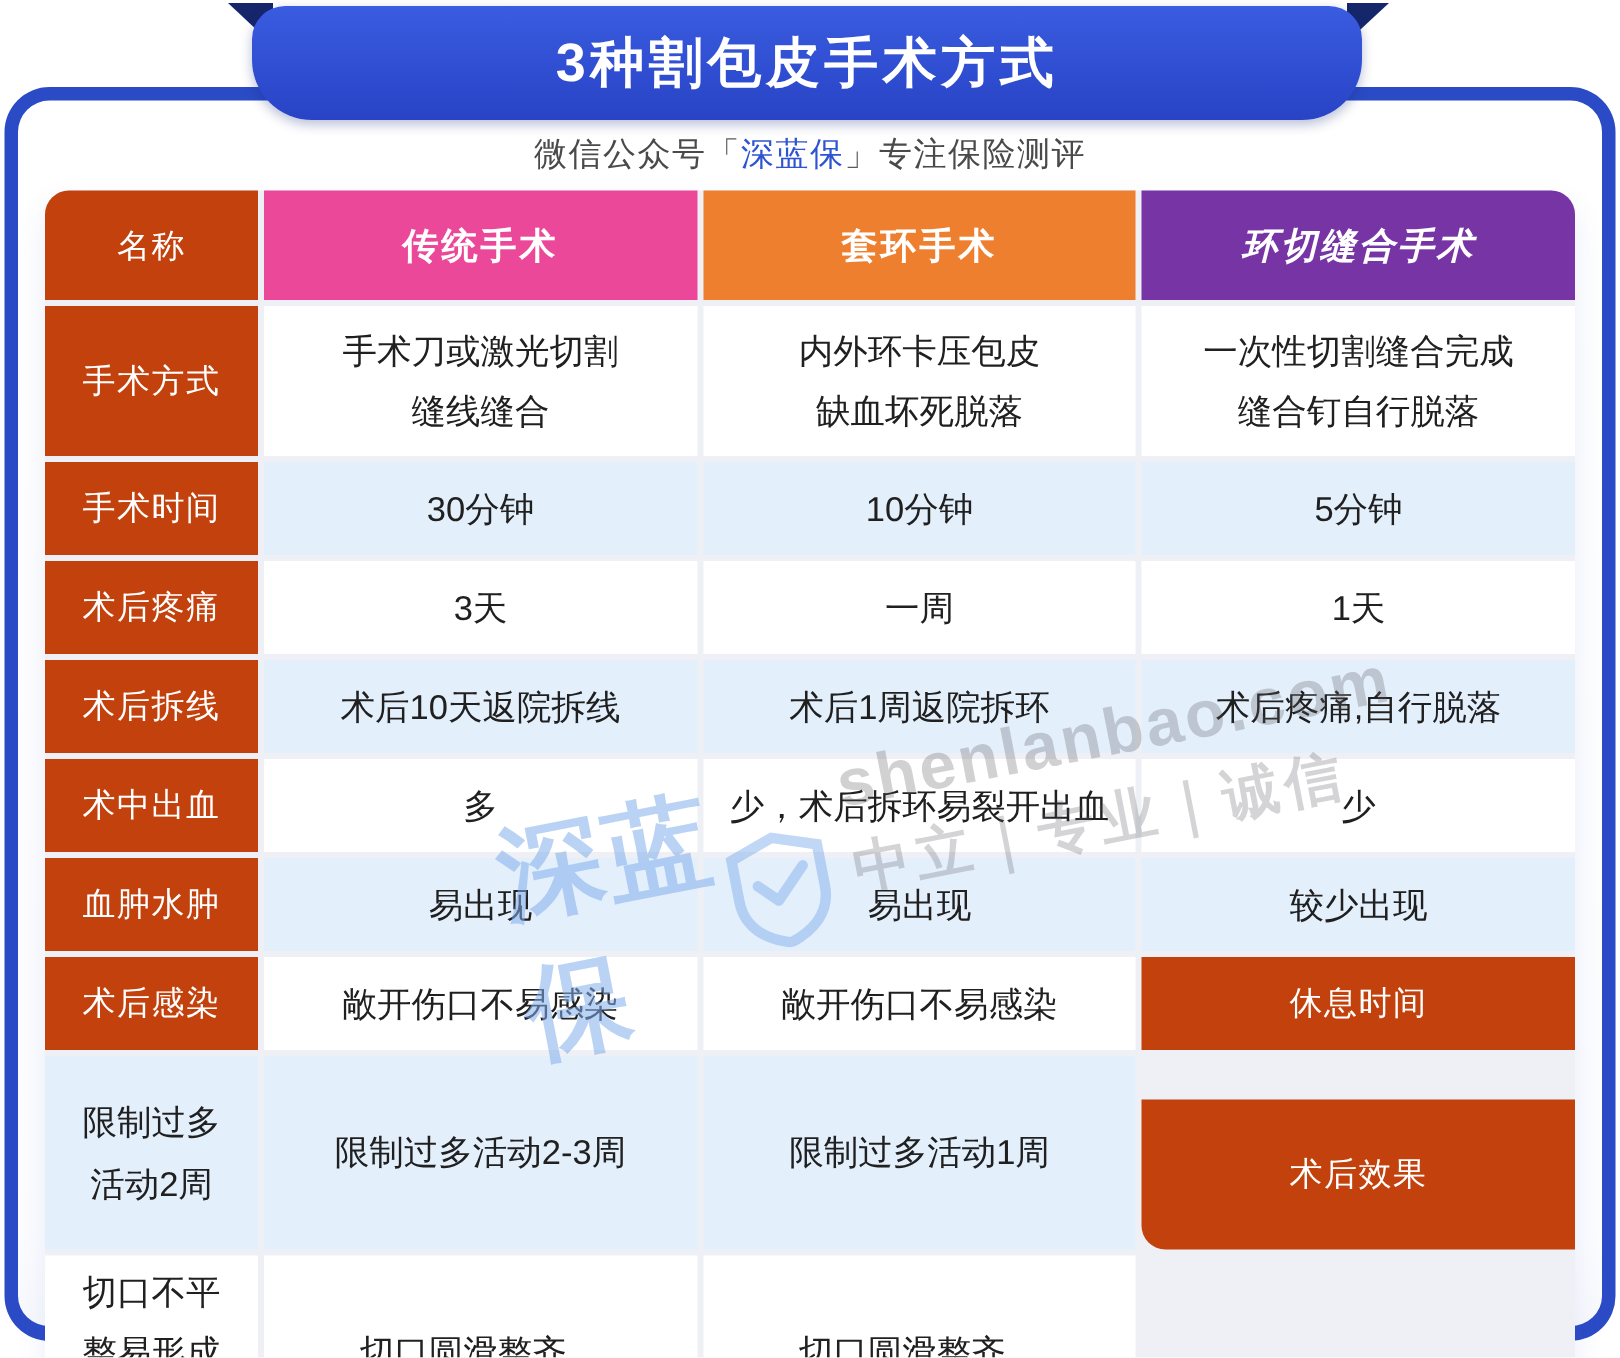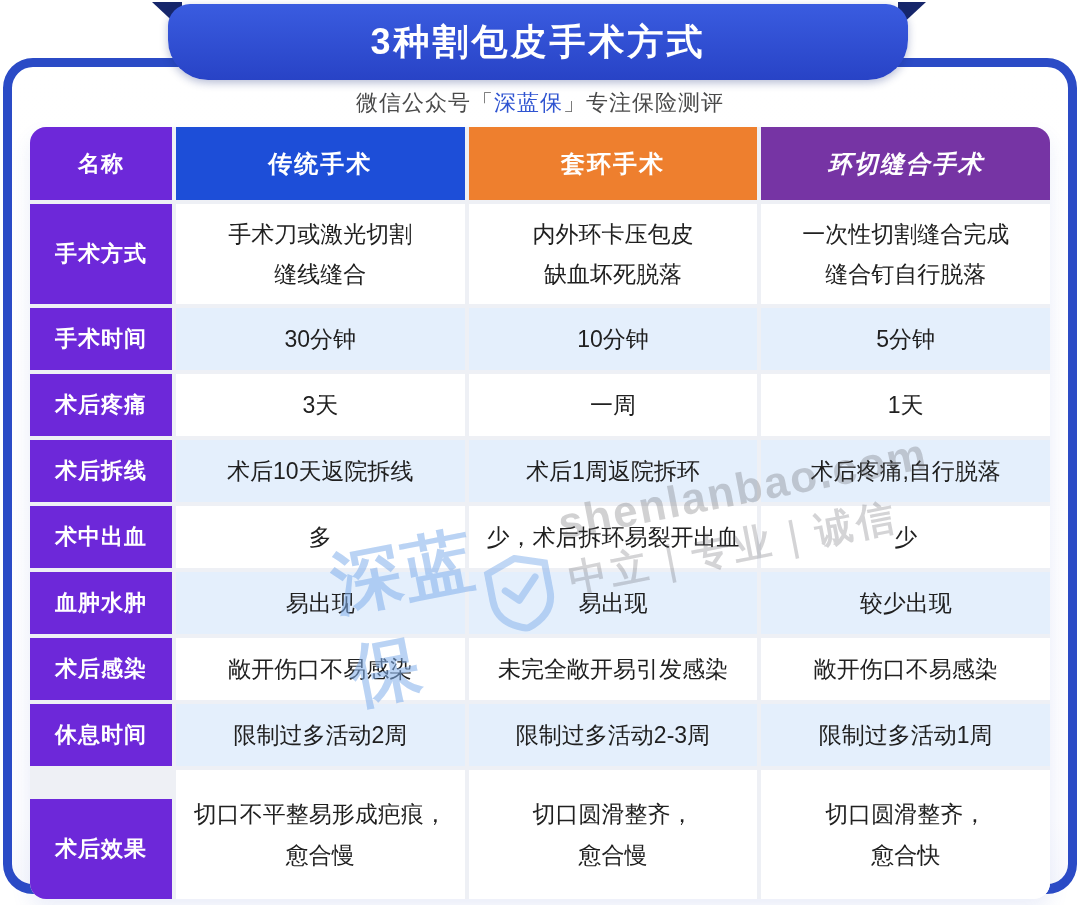--- a/index.html
+++ b/index.html
@@ -40,21 +40,21 @@
     position:absolute; left:30px; top:127px; width:1020px;
     display:grid; grid-template-columns:142px 1fr 1fr 1fr; gap:4px;
     background:#eef0f5; z-index:2;
     box-shadow:0 10px 20px rgba(60,90,200,0.10);
     border-radius:16px;
   }
   .cell { display:flex; align-items:center; justify-content:center; text-align:center; }
   .h73  { min-height:73px; }
   .h62  { min-height:62px; }
   .h100 { min-height:100px; }
-  .label-cell  { background:#6d28d9; color:#ffffff; font-size:22px; font-weight:700; letter-spacing:1px; }
+  .label-cell  { background:#c2410c; color:#ffffff; font-size:22px; font-weight:400; letter-spacing:1px; }
   .col-header  { color:#ffffff; font-size:24px; font-weight:700; letter-spacing:2px; }
   .value-cell  { background:#ffffff; color:#202020; font-size:23px; font-weight:500;
                  white-space:pre-line; line-height:1.75; padding:4px 14px; }
   .value-cell.alt { background:#e4effc; }
   .r-tl { border-top-left-radius:16px; }
   .r-tr { border-top-right-radius:16px;font-style:italic; }
   .r-bl { border-bottom-left-radius:16px;margin-top:29px; }
   .r-br { border-bottom-right-radius:16px; }
 
   
@@ -89,21 +89,21 @@
   <div class="banner">
     <span class="banner-title">3种割包皮手术方式</span>
   </div>
 
   <div class="subtitle">
     <span>微信公众号</span><span class="bracket">「</span><span class="brand">深蓝保</span><span class="bracket">」</span><span>专注保险测评</span>
   </div>
 
   <div class="table">
       <div class="cell label-cell h73 r-tl">名称</div>
-      <div class="cell col-header h73" style="background: #1d4ed8;">传统手术</div>
+      <div class="cell col-header h73" style="background: #ec4899;">传统手术</div>
       <div class="cell col-header h73" style="background: rgb(238, 127, 46);">套环手术</div>
       <div class="cell col-header h73 r-tr" style="background: rgb(118, 52, 164);">环切缝合手术</div>
       <div class="cell label-cell h100">手术方式</div>
       <div class="cell value-cell h100">手术刀或激光切割
 缝线缝合</div>
       <div class="cell value-cell h100">内外环卡压包皮
 缺血坏死脱落</div>
       <div class="cell value-cell h100">一次性切割缝合完成
 缝合钉自行脱落</div>
       <div class="cell label-cell h62">手术时间</div>
@@ -121,21 +121,20 @@
       <div class="cell label-cell h62">术中出血</div>
       <div class="cell value-cell h62">多</div>
       <div class="cell value-cell h62">少，术后拆环易裂开出血</div>
       <div class="cell value-cell h62">少</div>
       <div class="cell label-cell h62">血肿水肿</div>
       <div class="cell value-cell h62 alt">易出现</div>
       <div class="cell value-cell h62 alt">易出现</div>
       <div class="cell value-cell h62 alt">较少出现</div>
       <div class="cell label-cell h62">术后感染</div>
       <div class="cell value-cell h62">敞开伤口不易感染</div>
-      <div class="cell value-cell h62">未完全敞开易引发感染</div>
       <div class="cell value-cell h62">敞开伤口不易感染</div>
       <div class="cell label-cell h62">休息时间</div>
       <div class="cell value-cell h62 alt">限制过多活动2周</div>
       <div class="cell value-cell h62 alt">限制过多活动2-3周</div>
       <div class="cell value-cell h62 alt">限制过多活动1周</div>
       <div class="cell label-cell h100 r-bl">术后效果</div>
       <div class="cell value-cell h100">切口不平整易形成疤痕，
 愈合慢</div>
       <div class="cell value-cell h100">切口圆滑整齐，
 愈合慢</div>

